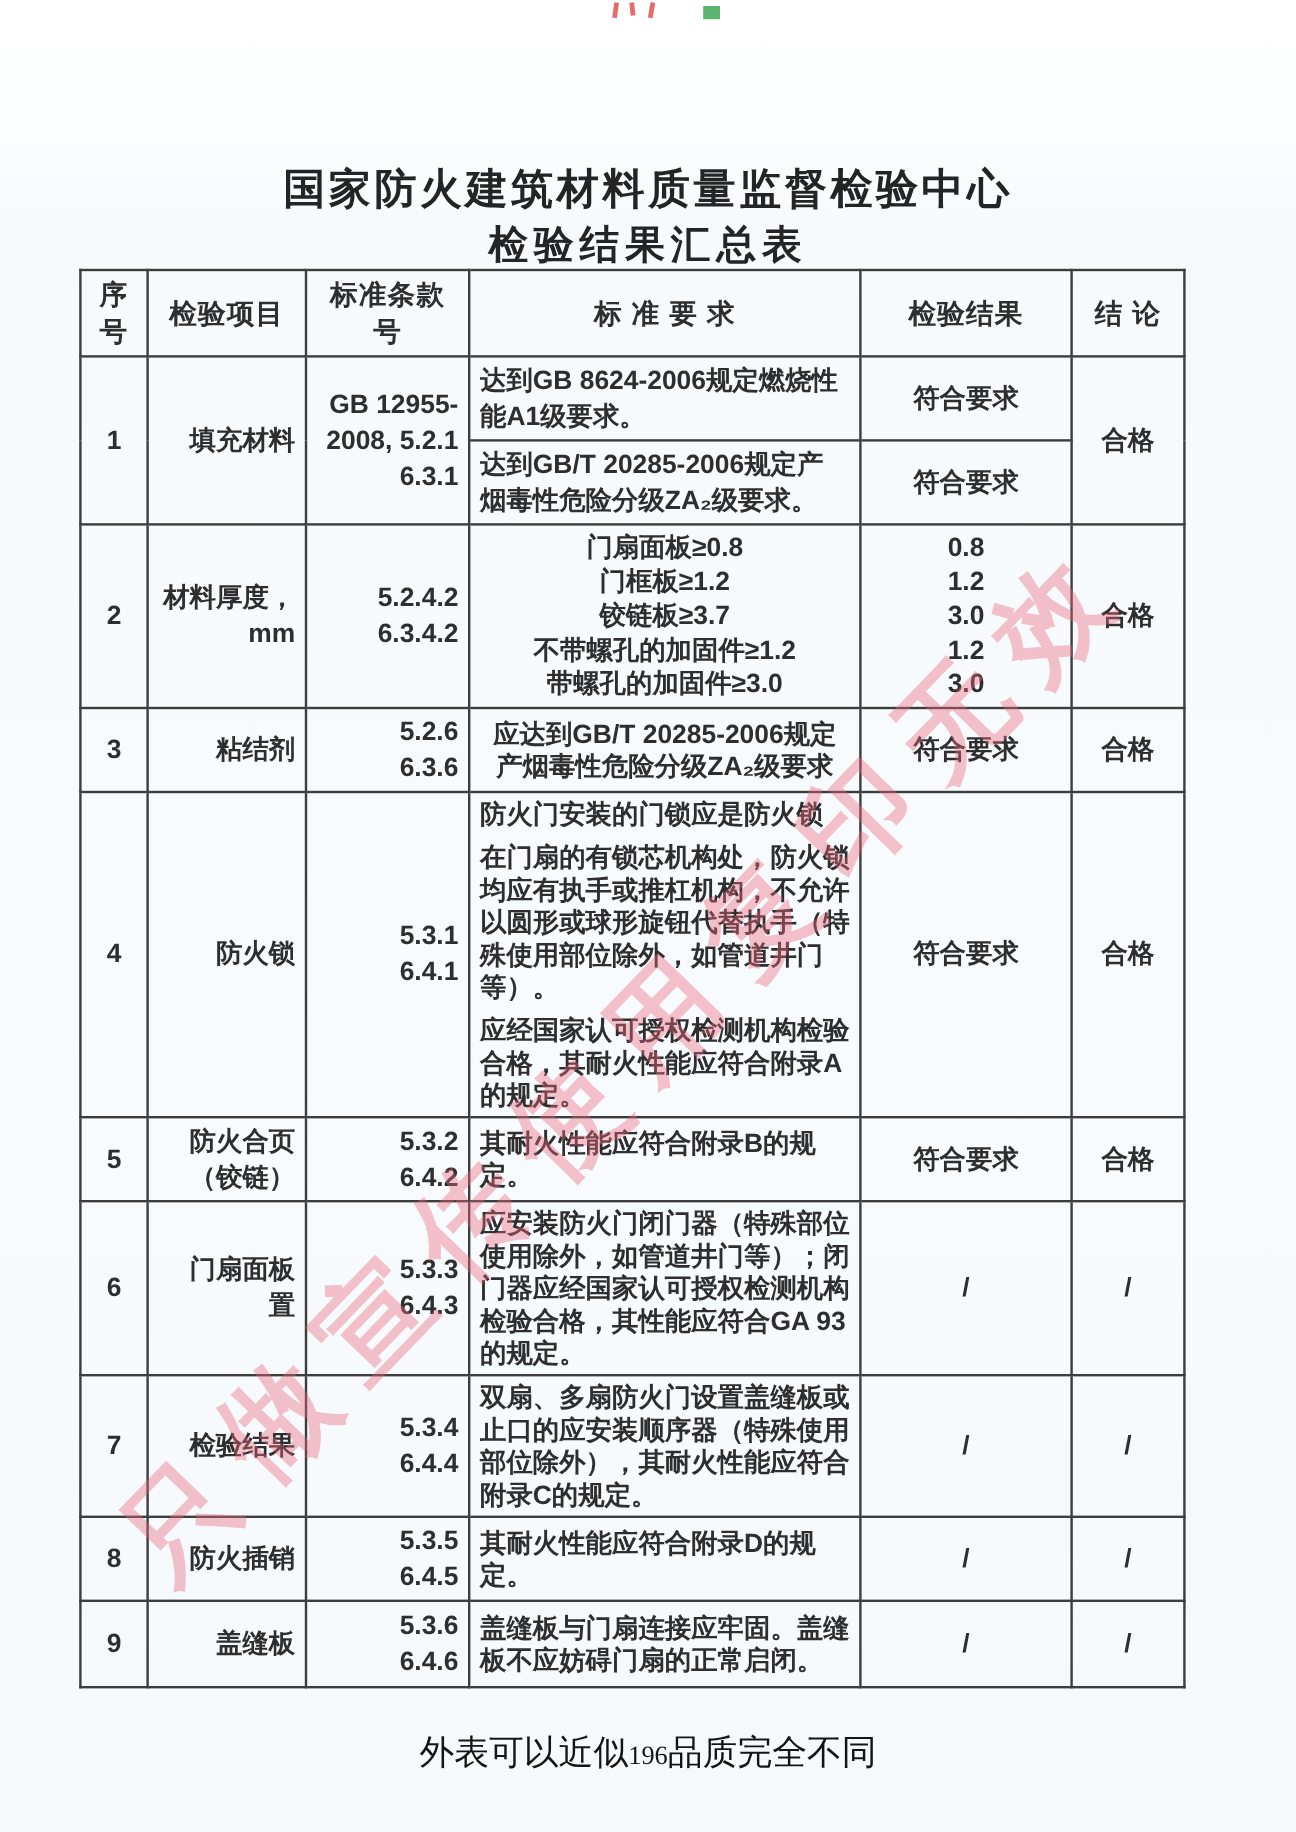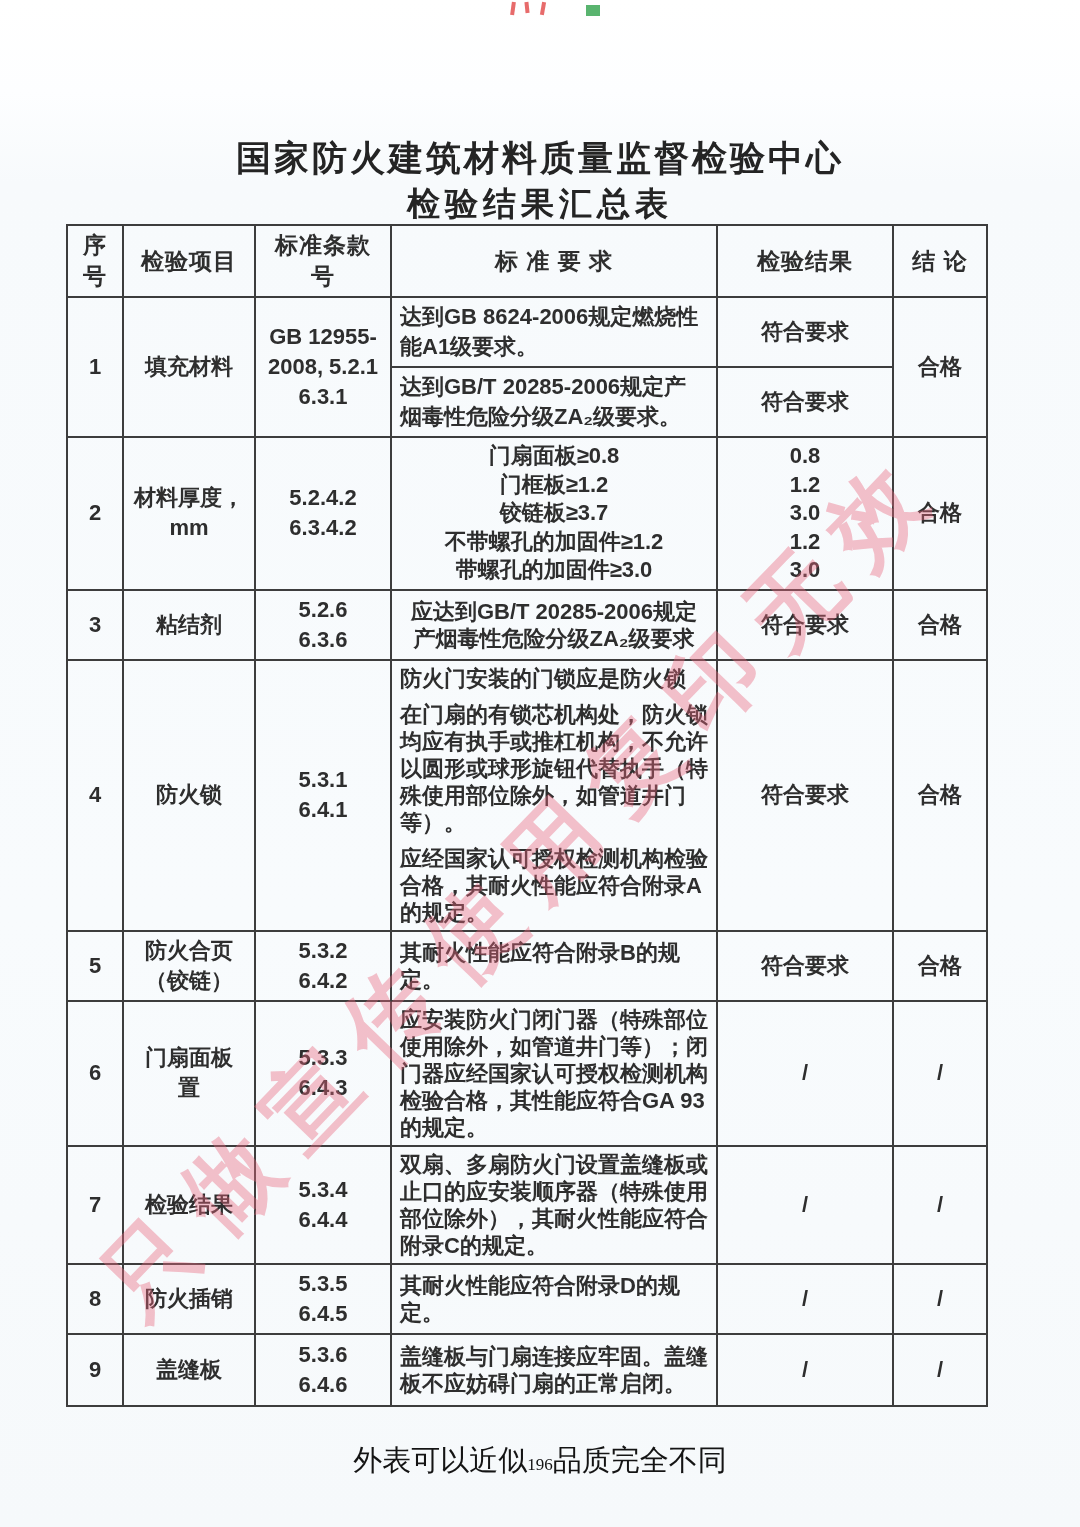--- a/index.html
+++ b/index.html
@@ -30,38 +30,38 @@
   .page-info { font-size:21px; font-weight:700; letter-spacing:6px; color:#2a2a2a; margin-bottom:8px; }
 
   table.report { width:920px; margin-left:66px; border-collapse:collapse; table-layout:fixed;
                  background:transparent; }
   .report th, .report td {
     border:2px solid #3d3d3d; padding:4px 8px; font-size:22px; font-weight:600;
     color:#2e2e2e; vertical-align:middle; overflow:hidden;
   }
   .report thead th { height:48px; font-size:23px; font-weight:700; text-align:center; letter-spacing:1px; }
   .seq-cell, .item-cell, .clause-cell, .result-cell, .conclusion-cell { text-align:center; }
-  .item-cell, .clause-cell { white-space:pre-line; line-height:30px; }
+  .item-cell, .clause-cell { white-space:pre-line; line-height:30px;text-align:right; }
   .req-cell { text-align:left; }
   .req-cell.center .req-para { text-align:center; }
   .req-para { line-height:27px; }
   .req-para + .req-para { margin-top:9px; }
   .line { line-height:28.5px; text-align:center; }
   .result-cell { font-weight:600;border-radius:22px; }
 
   .watermark {
     position:absolute; left:118px; top:1238px; transform:rotate(-46deg); transform-origin:0 50%;
     font-size:92px; font-weight:700; letter-spacing:24px; white-space:nowrap;
     color:rgba(233,103,126,0.40); pointer-events:none; z-index:5;
     font-family:"Liberation Sans","DejaVu Sans",sans-serif;
   }
 
   .footer { position:absolute; bottom:46px; left:0; width:100%; text-align:center;
             font-family:"Liberation Serif","DejaVu Serif",serif; color:#141414; font-size:29px; }
-  .footer .small-num { font-size:17px; }
+  .footer .small-num { font-size:22px; }
 </style>
 </head>
 <body>
 
 <div class="page">
 
   <div class="mark-red">
       <i></i>
       <i></i>
       <i></i>

